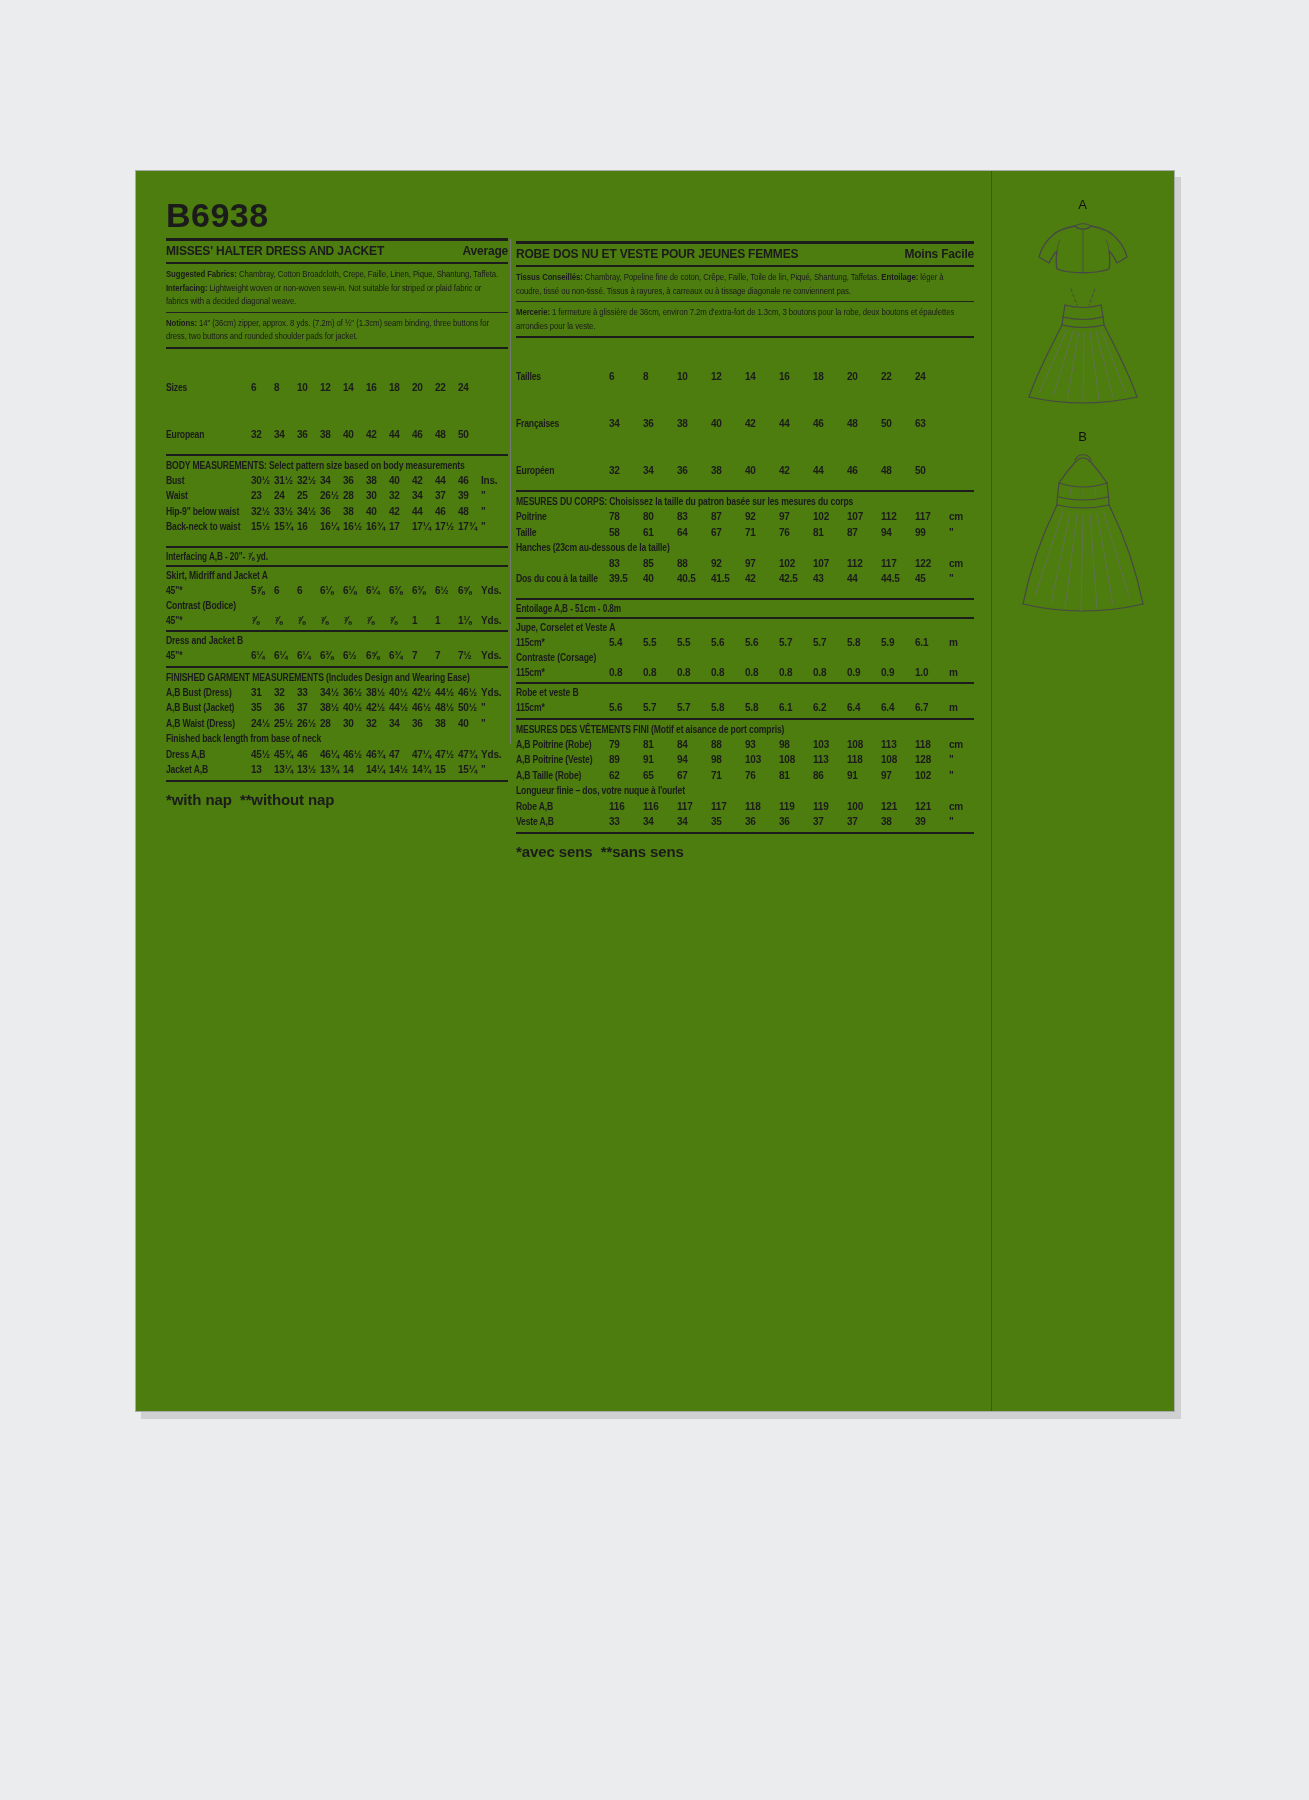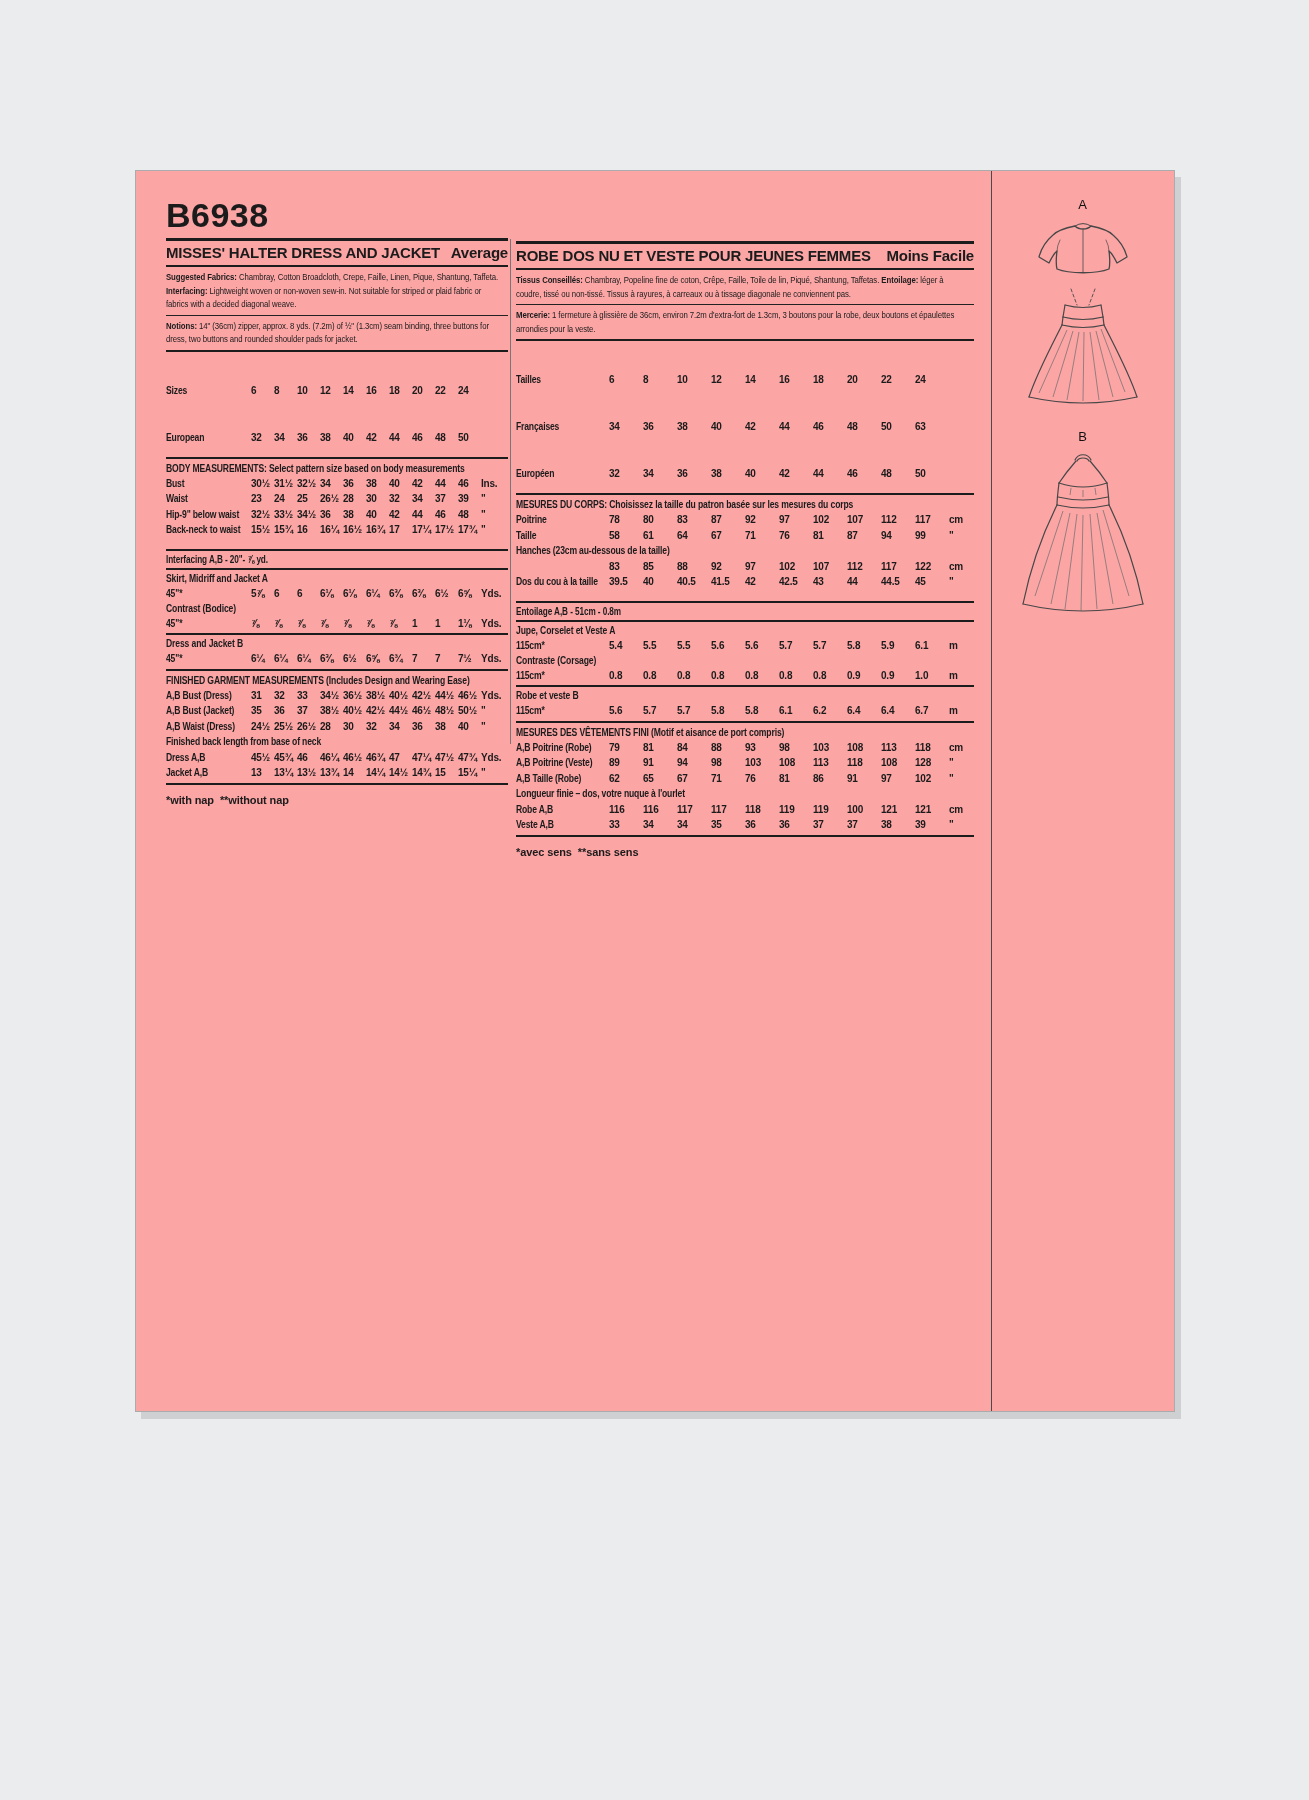--- a/index.html
+++ b/index.html
@@ -5,54 +5,54 @@
   html,body{margin:0;padding:0;}
   body{
     width:1309px;height:1800px;
     background:#ebeced;
     font-family:"Liberation Sans","DejaVu Sans",sans-serif;
     color:#1b1b1b;
     -webkit-font-smoothing:antialiased;
   }
   .page{
     position:absolute;left:135px;top:170px;width:1038px;height:1240px;
-    background:#fca5a5;
+    background:#4d7c0f;
     border:1px solid #aaabad;
     box-shadow:6px 7px 0 #cfd0d2;
   }
   .col{position:absolute;top:24px;}
   .col-en{left:30px;width:342px;}
   .col-fr{left:380px;width:458px;}
   .code{font-size:34px;line-height:40px;font-weight:bold;letter-spacing:.5px;}
   .fr-spacer{height:43px;}
   .rule{border-top:1px solid #222;margin:2px 0;height:0;}
   .rule-xl{border-top:3px solid #1c1c1c;margin:3px 0 2px;height:0;}
   .rule-md{border-top:2px solid #1c1c1c;margin:2px 0;height:0;}
   .gap{height:9px;}
   .title-row{display:flex;justify-content:space-between;align-items:flex-end;
-    font-size:15px;font-weight:bold;letter-spacing:-.2px;padding:1px 0 2px;white-space:nowrap;}
+    font-size:12px;font-weight:bold;letter-spacing:-.2px;padding:1px 0 2px;white-space:nowrap;}
   .para{font-size:9.5px;line-height:13.5px;margin:3px 0 4px;letter-spacing:-.1px;
     transform:scaleX(.82);transform-origin:0 0;width:121%;}
   .para b{letter-spacing:-.1px;}
   .sec-head{font-size:10px;font-weight:bold;line-height:15px;white-space:nowrap;
     transform:scaleX(.86);transform-origin:0 50%;letter-spacing:-.15px;}
   .trow{display:flex;align-items:baseline;line-height:15.5px;font-size:10px;
     font-weight:bold;white-space:nowrap;letter-spacing:-.2px;}
   .sizes .trow{line-height:16px;margin-top:31px;}
   .tlabel{flex:0 0 auto;transform:scaleX(.86);transform-origin:0 50%;}
   .col-en .tlabel{width:85px;}
   .col-fr .tlabel{width:93px;}
   .tlabel.full{width:auto;}
   .col-en .tval{flex:0 0 23px;}
   .col-fr .tval{flex:0 0 34px;}
   .col-en .tunit{flex:0 0 26px;}
   .col-fr .tunit{flex:0 0 24px;}
   .ylabel{font-size:10px;font-weight:bold;line-height:14px;white-space:nowrap;
     transform:scaleX(.86);transform-origin:0 50%;letter-spacing:-.15px;}
-  .footnote{font-size:11px;font-weight:bold;margin-top:9px;white-space:pre-wrap;letter-spacing:-.1px;}
+  .footnote{font-size:15px;font-weight:bold;margin-top:9px;white-space:pre-wrap;letter-spacing:-.1px;}
   .divider-mid{position:absolute;left:374px;top:68px;height:505px;border-left:1px solid #777;}
   .divider-strip{position:absolute;left:855px;top:0;bottom:0;border-left:1px solid #4a4a4a;}
   .illos{position:absolute;left:856px;top:26px;width:181px;display:flex;
     flex-direction:column;align-items:center;}
   .illo-label{font-size:13px;color:#111;line-height:16px;margin-bottom:4px;}
   .illo-label.b{margin-top:22px;}
   svg{display:block;}
 </style>
 </head>
 <body>

